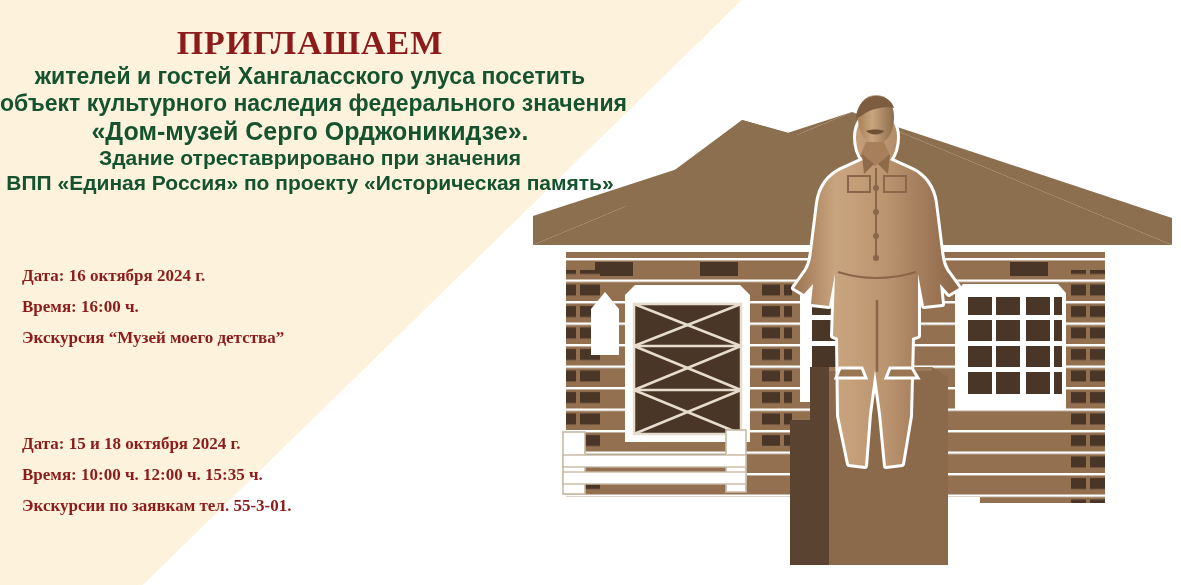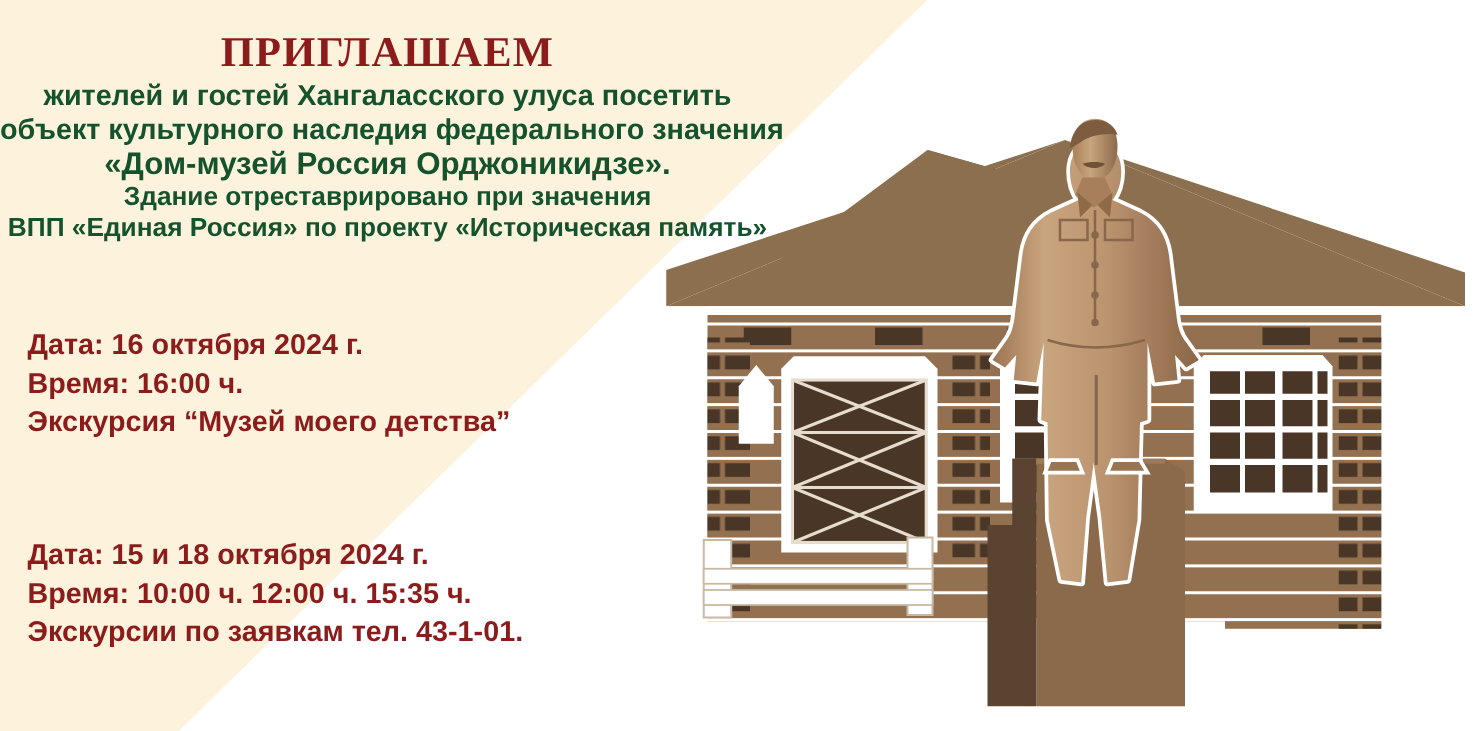--- a/index.html
+++ b/index.html
@@ -55,23 +55,24 @@
   .sub.l3{top:117px;font-size:25px;}
   .sub.l4{top:146px;font-size:21px;}
   .sub.l5{top:171px;font-size:21px;}
 
   .block{
     position:absolute;left:22px;
     color:#8c1b1b;
     font-weight:700;
   }
   .block .line{
-    font-size:23px;
+    font-size:17px;
     line-height:31px;
     white-space:nowrap;
+    font-family:Liberation Serif, serif;
   }
   .block .note{
     font-size:17px;
     font-style:italic;
     font-weight:700;
     line-height:24px;
     white-space:nowrap;
   }
   #block-a{top:260px;}
   #block-b{top:428px;}
@@ -277,30 +278,30 @@
 
       <path d="M840 368 l 22 0 l 4 10 l -30 0 z" fill="#9a7551" stroke="#ffffff" stroke-width="3"></path>
       <path d="M890 368 l 22 0 l 6 10 l -32 0 z" fill="#9a7551" stroke="#ffffff" stroke-width="3"></path>
     </g>
   </svg>
 
   <div class="text-col">
     <div class="heading">ПРИГЛАШАЕМ</div>
     <div class="sub l1">жителей и гостей Хангаласского улуса посетить</div>
     <div class="sub l2">объект культурного наследия федерального значения</div>
-    <div class="sub l3">«Дом-музей Россия Орджоникидзе».</div>
+    <div class="sub l3">«Дом-музей Серго Орджоникидзе».</div>
     <div class="sub l4">Здание отреставрировано при значения</div>
     <div class="sub l5">ВПП «Единая Россия» по проекту «Историческая память»</div>
 
     <div class="block" id="block-a">
       <div class="line">Дата: 16 октября 2024 г.</div>
       <div class="line">Время: 16:00 ч.</div>
       <div class="line">Экскурсия “Музей моего детства”</div>
     </div>
 
     <div class="block" id="block-b">
       <div class="line">Дата: 15 и 18 октября 2024 г.</div>
       <div class="line">Время: 10:00 ч. 12:00 ч. 15:35 ч.</div>
-      <div class="line">Экскурсии по заявкам тел. 43-1-01.</div>
+      <div class="line">Экскурсии по заявкам тел. 55-3-01.</div>
     </div>
   </div>
 
 </div>
 
 </body></html>

